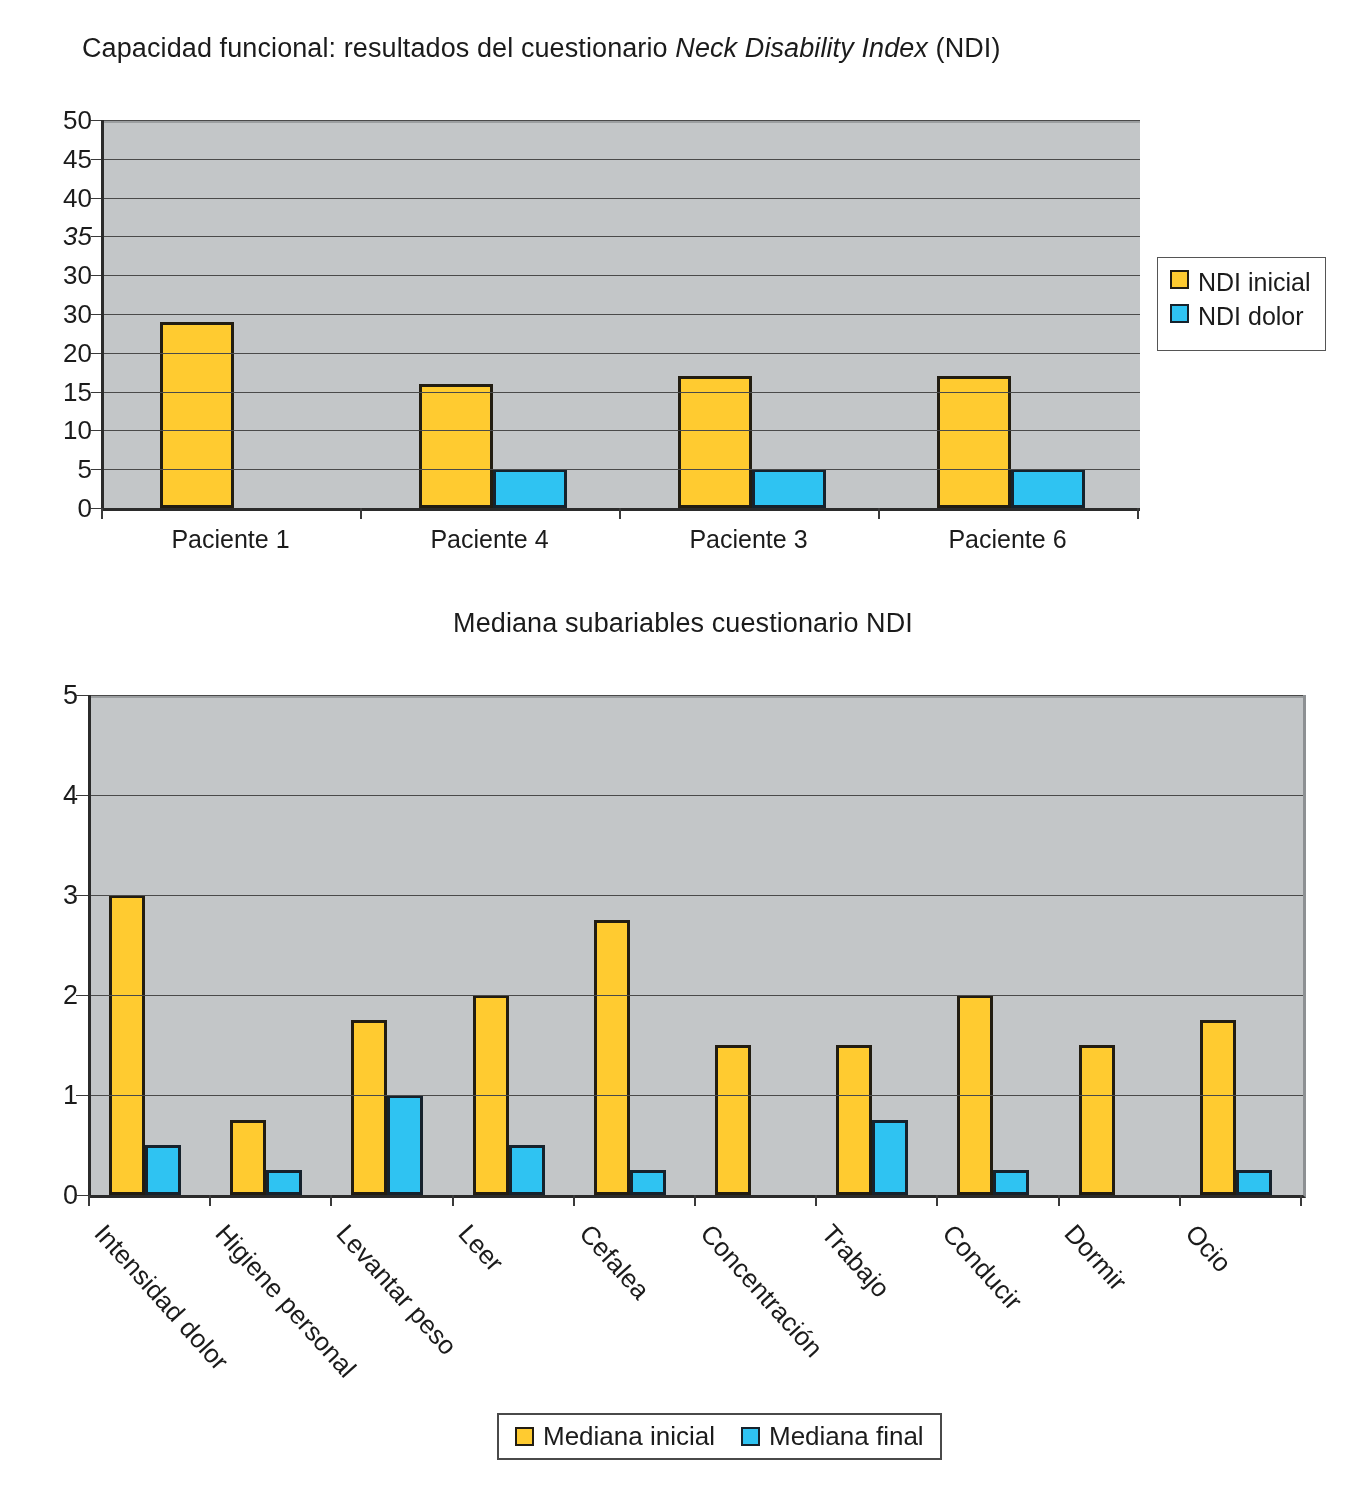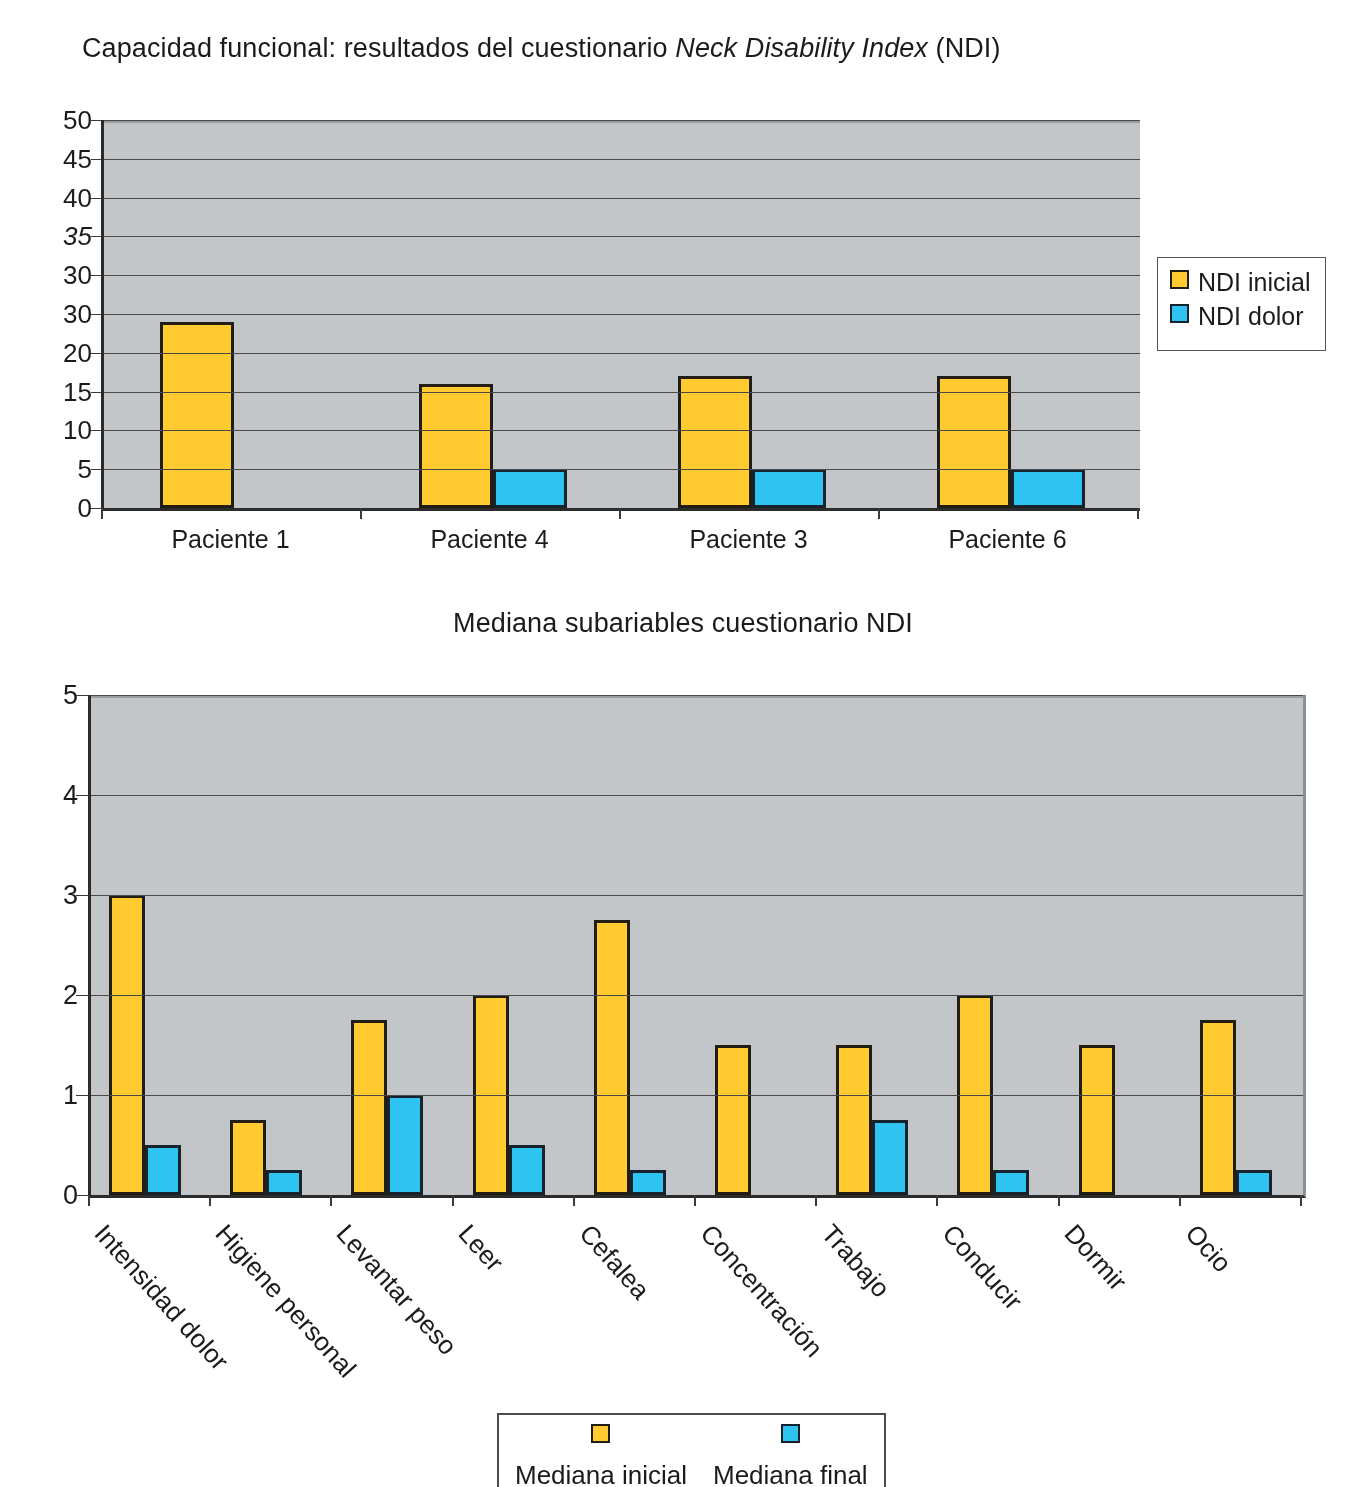--- a/index.html
+++ b/index.html
@@ -230,22 +230,21 @@
     border: 2px solid #4a4a4a;
     background: #ffffff;
     padding: 9px 16px;
     display: flex;
     align-items: center;
     gap: 26px;
   }
   #legend-bottom .legend-row {
     display: flex;
     align-items: center;
-    gap: 20px;
-    flex-direction: column;
+    gap: 9px;
   }
   #legend-bottom .legend-text { font-size: 26px; }
 </style>
 </head>
 <body>
 
 <section id="chart-top">
 
   <div id="title-top" class="chart-title">
     <span>Capacidad funcional: resultados del cuestionario </span><i>Neck Disability Index</i><span> (NDI)</span>

